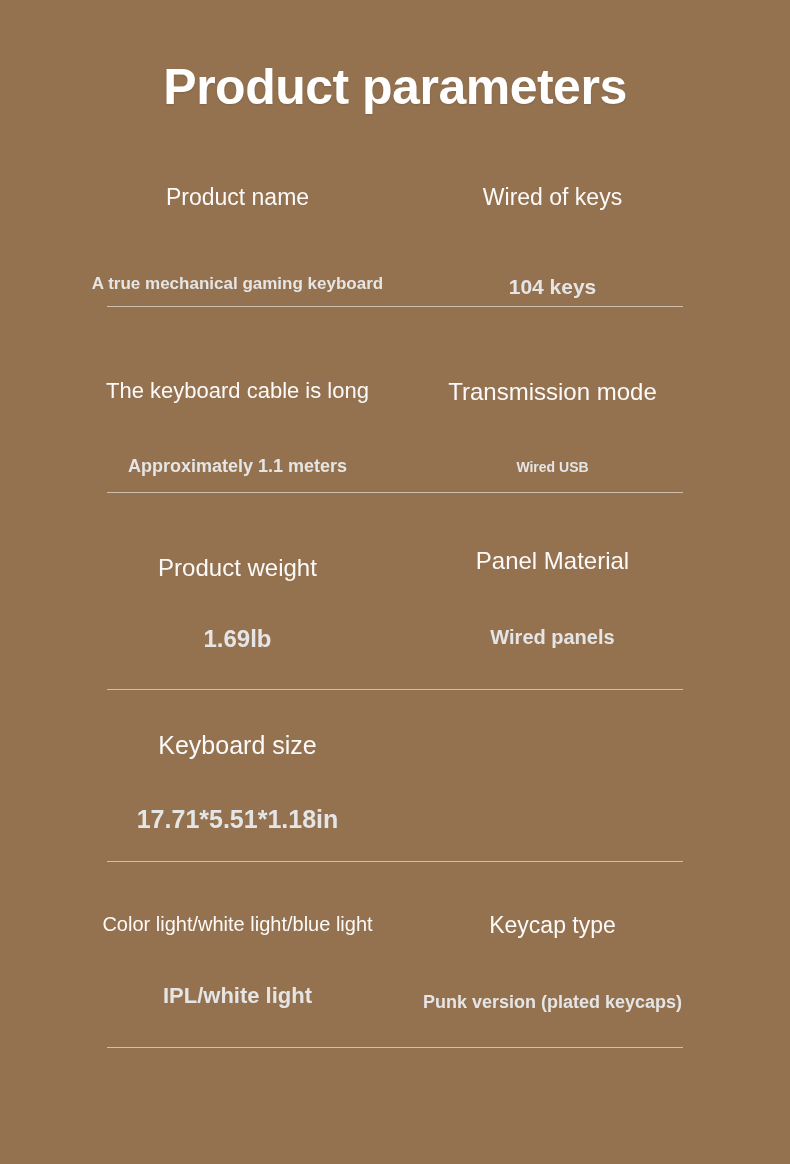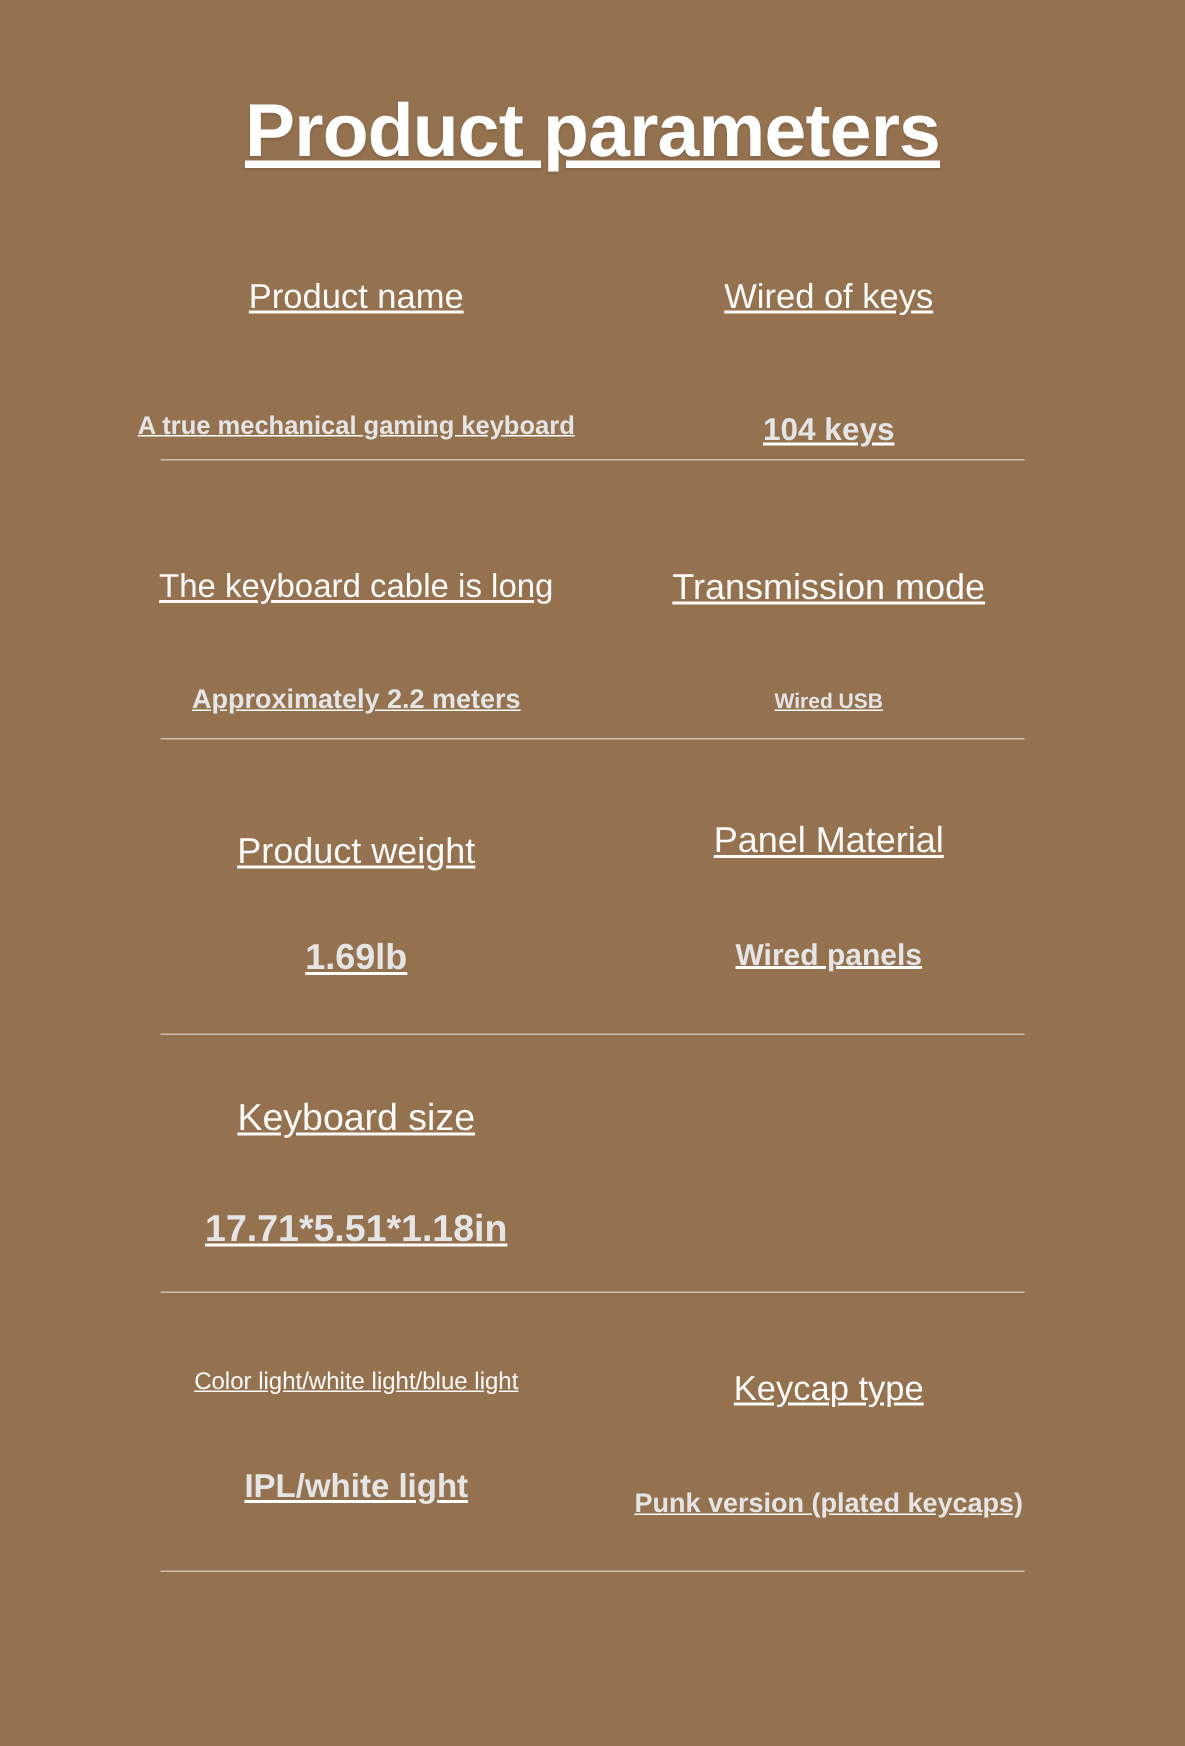--- a/index.html
+++ b/index.html
@@ -13,21 +13,20 @@
     font-family: "Liberation Sans", sans-serif;
     color: #ffffff;
     overflow: hidden;
     position: relative;
   }
   .page {
     width: 790px;
     height: 968px;
     position: relative;
     box-sizing: border-box;
-    text-decoration: underline;
   }
   .title {
     text-align: center;
     font-size: 50px;
     font-weight: bold;
     letter-spacing: -0.5px;
     padding-top: 58px;
     color: #ffffff;
     text-shadow: 0 1px 2px rgba(0,0,0,0.12);
   }
@@ -88,21 +87,21 @@
   .r2 .c0 .value { margin-top: 42px; font-size: 24px; text-align: center; }
   .r2 .c1 .value { margin-top: 49px; font-size: 20px; }
   .r2 .divider { bottom: 30px; }
 
   .r3 .c0 .label { margin-top: 10px; font-size: 25px; }
   .r3 .c1 .label { margin-top: 10px; font-size: 24px; }
   .r3 .c0 .value { margin-top: 44px; font-size: 25px; }
   .r3 .c1 .value { margin-top: 45px; font-size: 21px; }
   .r3 .divider { bottom: 38px; }
 
-  .r4 .c0 .label { margin-top: 12px; font-size: 16px; }
+  .r4 .c0 .label { margin-top: 12px; font-size: 20px; }
   .r4 .c1 .label { margin-top: 12px; font-size: 23px; }
   .r4 .c0 .value { margin-top: 47px; font-size: 22px; }
   .r4 .c1 .value { margin-top: 52px; font-size: 18px; }
   .r4 .divider { bottom: 32px; }
 </style>
 </head>
 <body>
 
 <div class="page">
 
@@ -121,21 +120,21 @@
           <div class="value">104 keys</div>
         </div>
       </div>
       <div class="divider"></div>
     </div>
 
     <div class="row r1">
       <div class="cells">
         <div class="cell c0">
           <div class="label">The keyboard cable is long</div>
-          <div class="value">Approximately 2.2 meters</div>
+          <div class="value">Approximately 1.1 meters</div>
         </div>
         <div class="cell c1">
           <div class="label">Transmission mode</div>
           <div class="value">Wired USB</div>
         </div>
       </div>
       <div class="divider"></div>
     </div>
 
     <div class="row r2">

